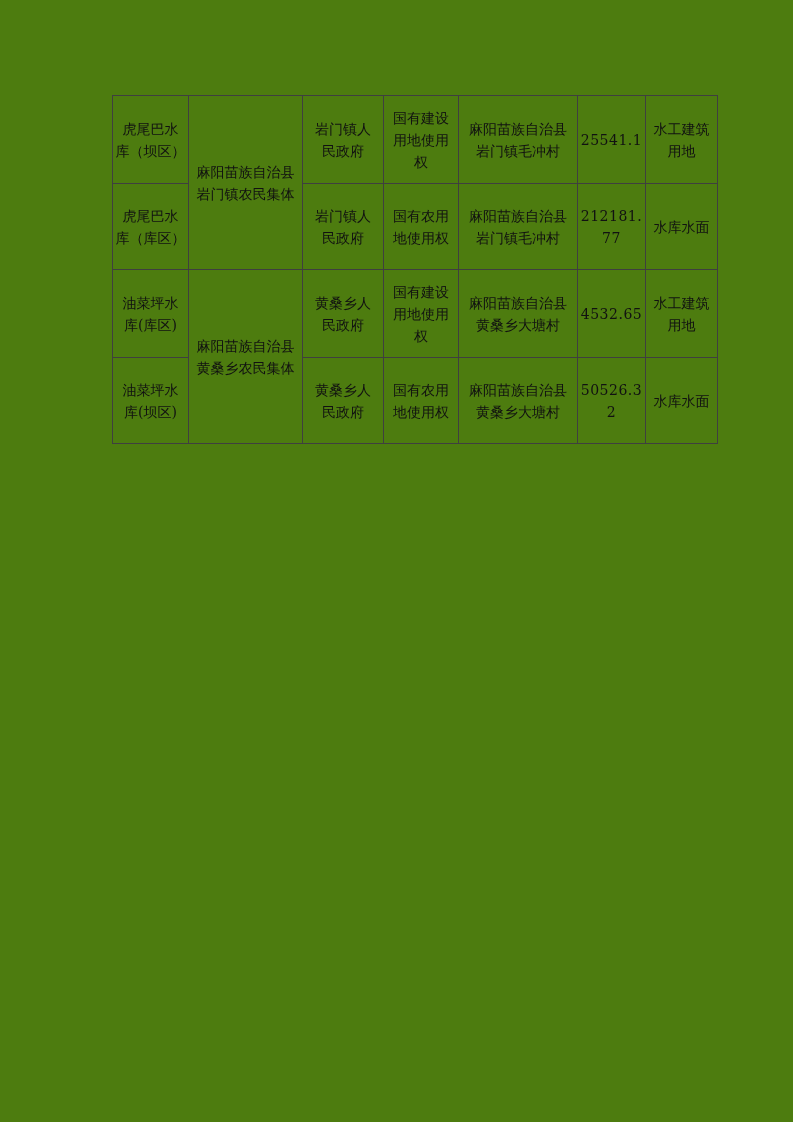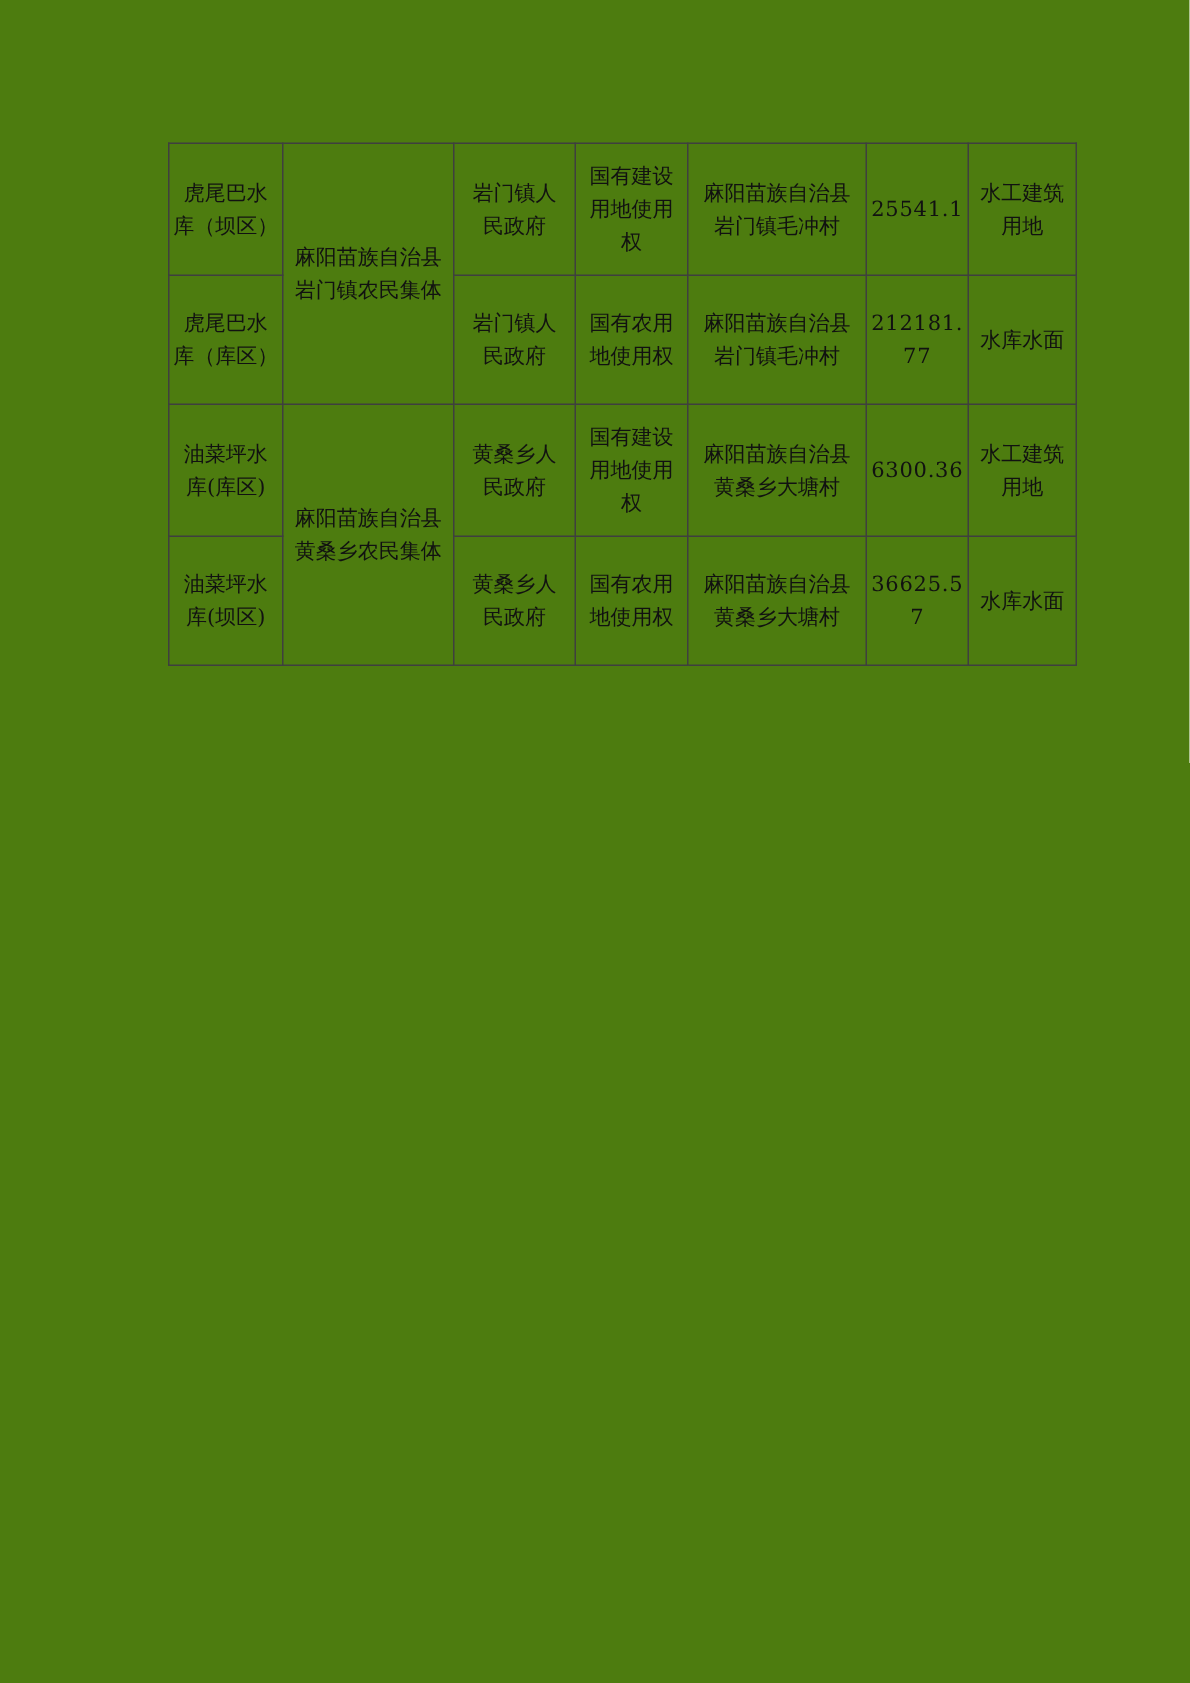--- a/index.html
+++ b/index.html
@@ -99,31 +99,31 @@
 库(库区)</td>
         <td rowspan="2">麻阳苗族自治县
 黄桑乡农民集体</td>
         <td>黄桑乡人
 民政府</td>
         <td>国有建设
 用地使用
 权</td>
         <td>麻阳苗族自治县
 黄桑乡大塘村</td>
-        <td class="num">6300.36</td>
+        <td class="num">4532.65</td>
         <td>水工建筑
 用地</td>
       </tr>
       <tr class="r4">
         <td>油菜坪水
 库(坝区)</td>
         <td>黄桑乡人
 民政府</td>
         <td>国有农用
 地使用权</td>
         <td>麻阳苗族自治县
 黄桑乡大塘村</td>
-        <td class="num">36625.57</td>
+        <td class="num">50526.32</td>
         <td>水库水面</td>
       </tr>
     </tbody>
   </table>
 </div>
 
 </body></html>

